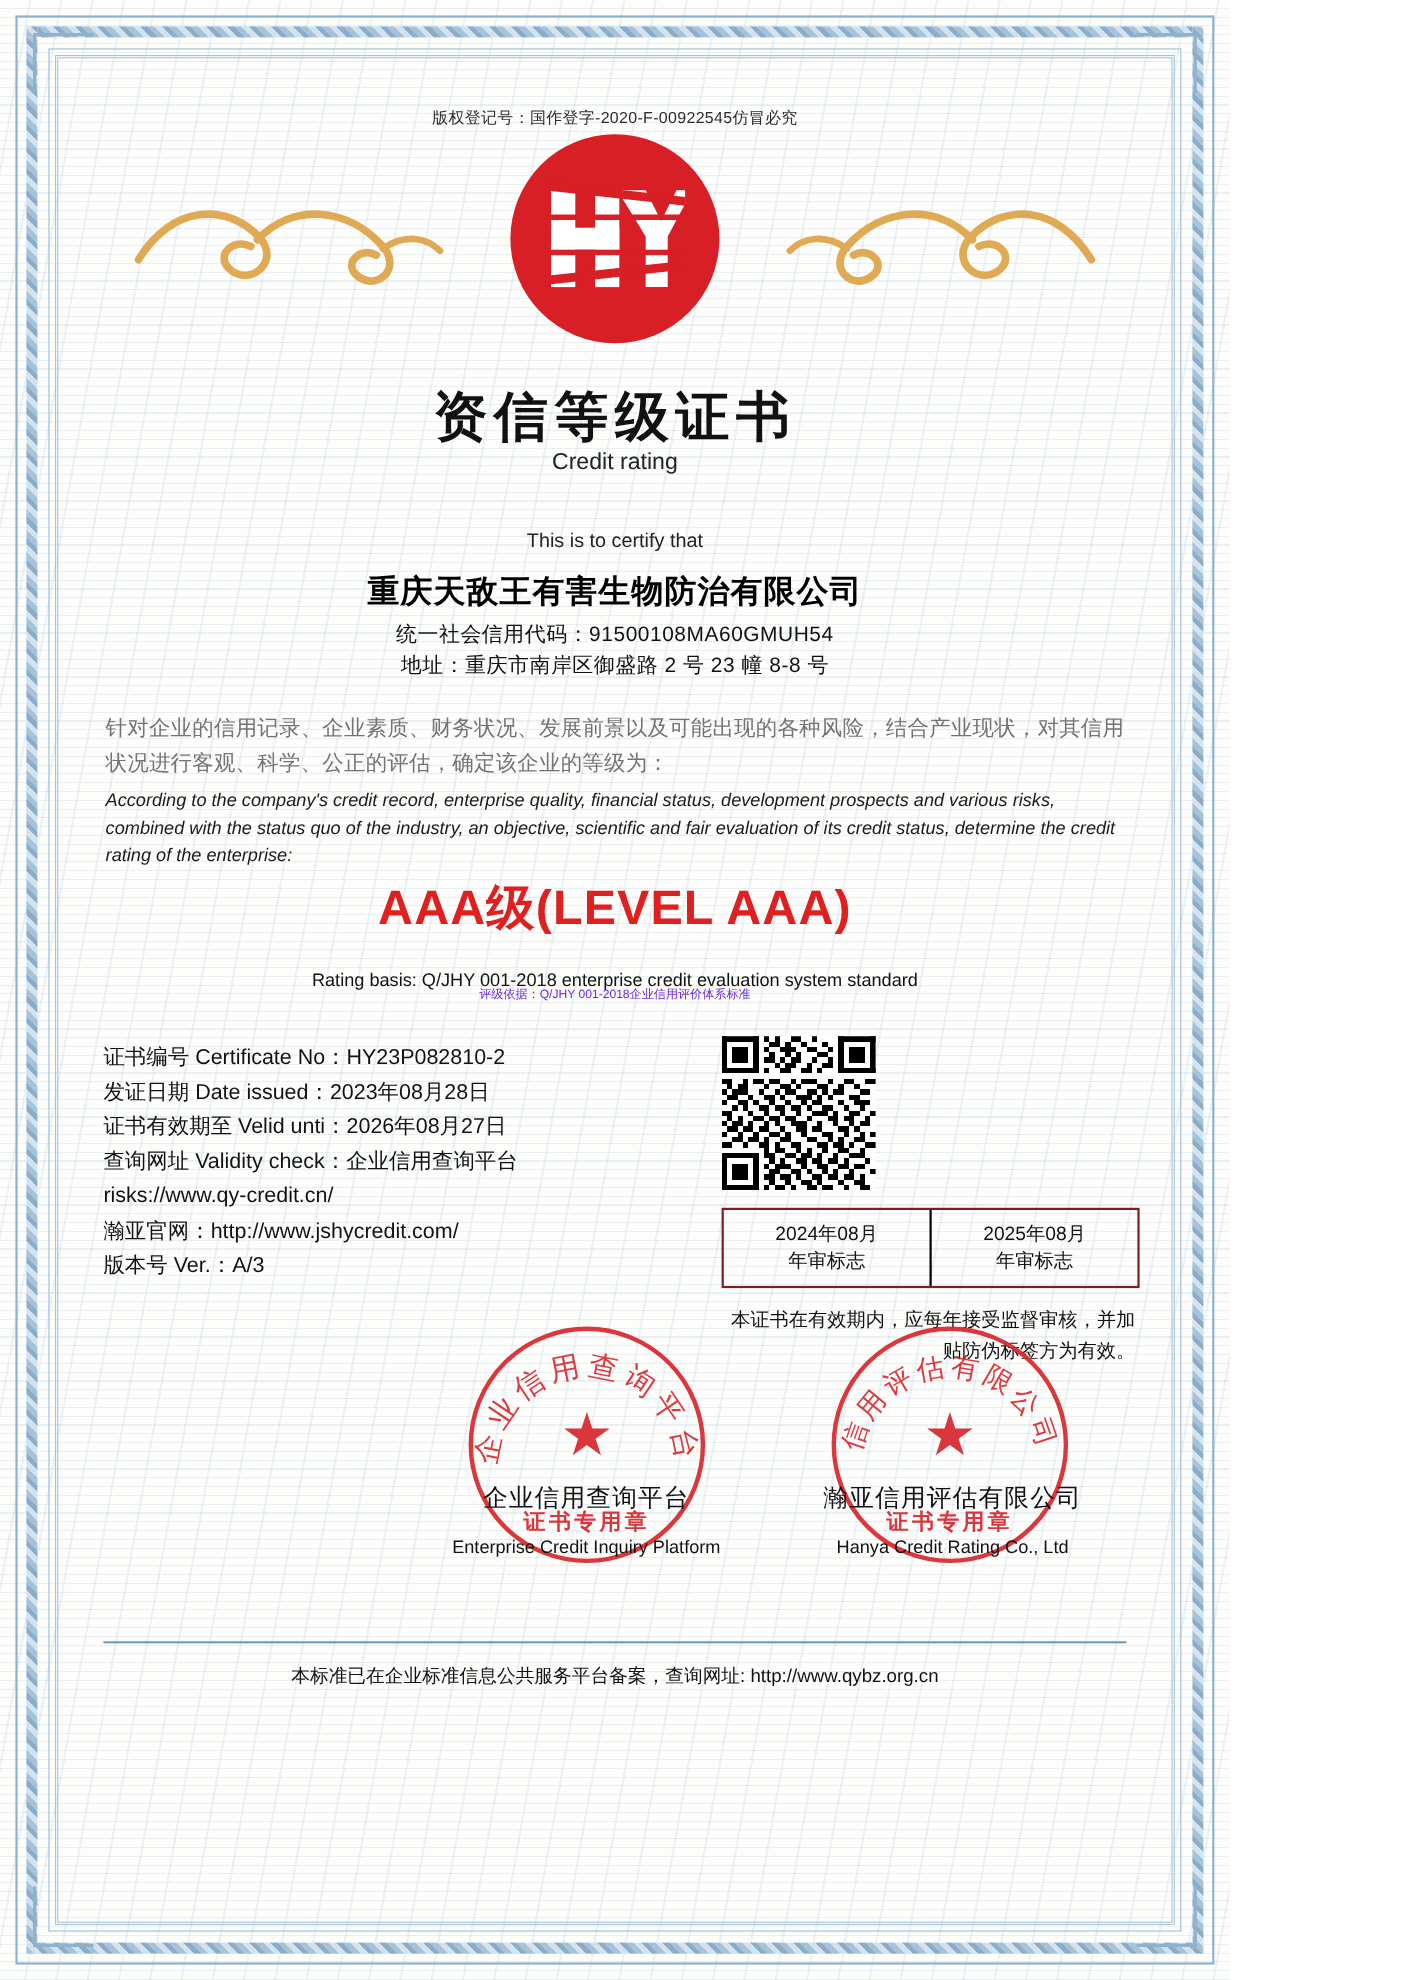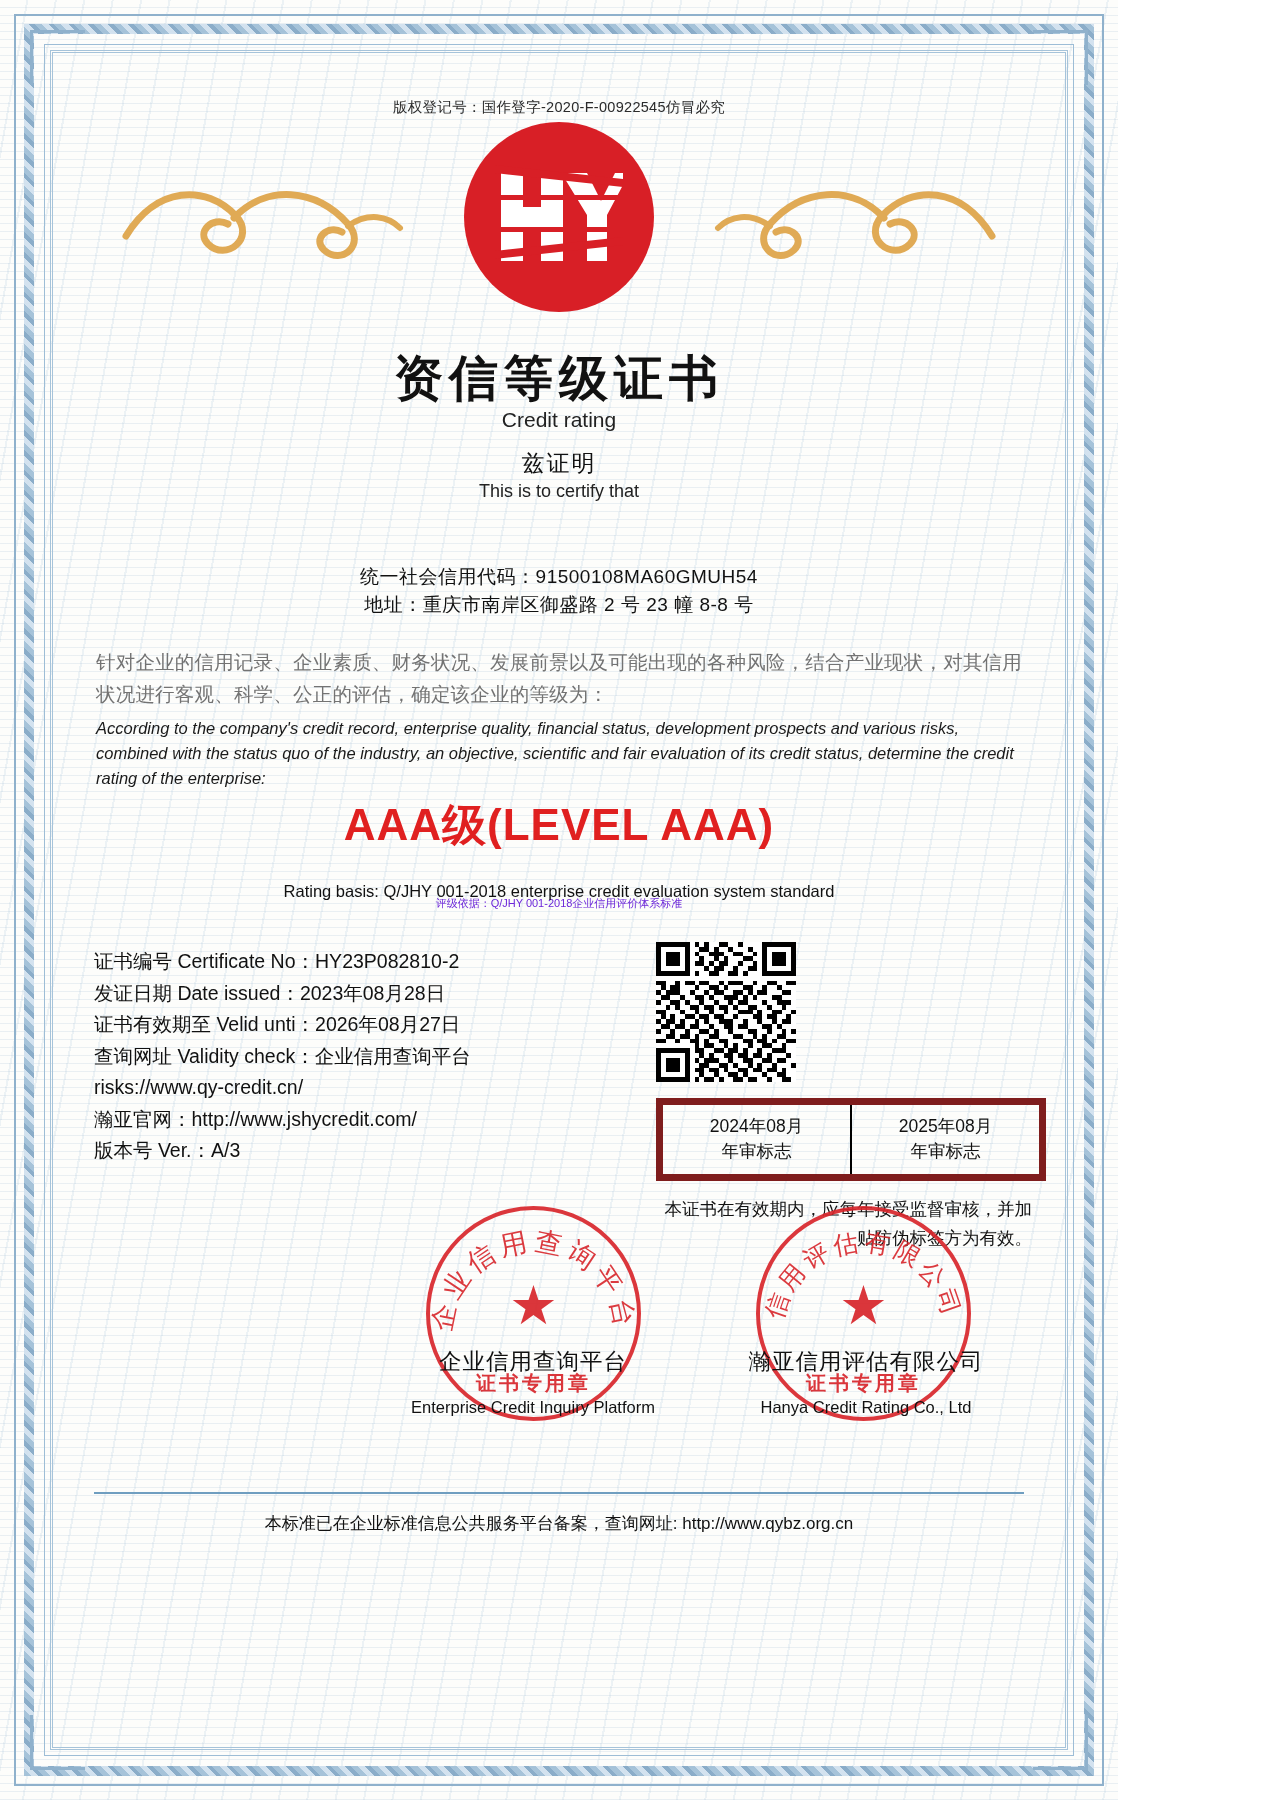--- a/index.html
+++ b/index.html
@@ -288,21 +288,21 @@
   }
   .qr-text {
     margin-left: 16px;
     font-size: 18px;
     line-height: 29px;
     color: #111;
   }
   .annual-row {
     display: flex;
     margin-top: 16px;
-    border: 7px solid #7f1d1d;
+    border: 2px solid #7f1d1d;
     width: 376px;
   }
   .annual-cell {
     flex: 1;
     text-align: center;
     padding: 9px 0 10px;
     font-size: 17.5px;
     line-height: 25px;
     color: #111;
   }
@@ -449,23 +449,23 @@
             <polygon points="0,0 128,14 128,22 0,8" fill="#d81f26"></polygon>
             <polygon points="0,86 128,72 128,80 0,94" fill="#d81f26"></polygon>
           </g>
         </svg>
       </div>
     </div>
 
     <div class="title-cn">资信等级证书</div>
     <div class="title-en">Credit rating</div>
 
-    <div class="certify-cn">兹证明</div>
     <div class="certify-en">This is to certify that</div>
 
+    <div class="company">重庆天敌王有害生物防治有限公司</div>
     <div class="code-line">统一社会信用代码：91500108MA60GMUH54</div>
     <div class="addr-line">地址：重庆市南岸区御盛路 2 号 23 幢 8-8 号</div>
 
     <div class="para">
       <div class="para-cn">针对企业的信用记录、企业素质、财务状况、发展前景以及可能出现的各种风险，结合产业现状，对其信用状况进行客观、科学、公正的评估，确定该企业的等级为：</div>
       <div class="para-en">According to the company's credit record, enterprise quality, financial status, development prospects and various risks, combined with the status quo of the industry, an objective, scientific and fair evaluation of its credit status, determine the credit rating of the enterprise:</div>
     </div>
 
     <div class="level">AAA级(LEVEL AAA)</div>
     <div class="basis-cn">评级依据：Q/JHY 001-2018企业信用评价体系标准</div>

